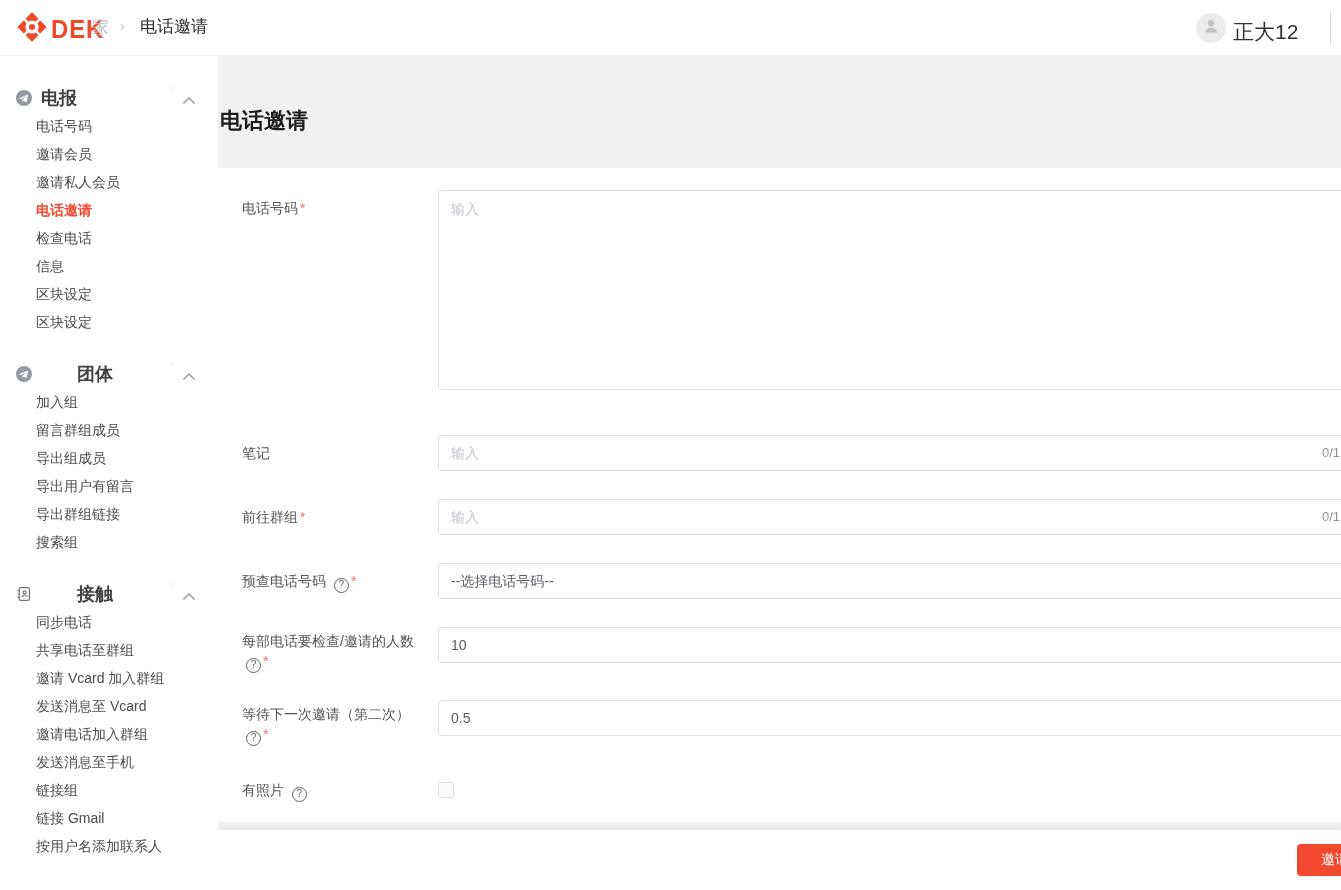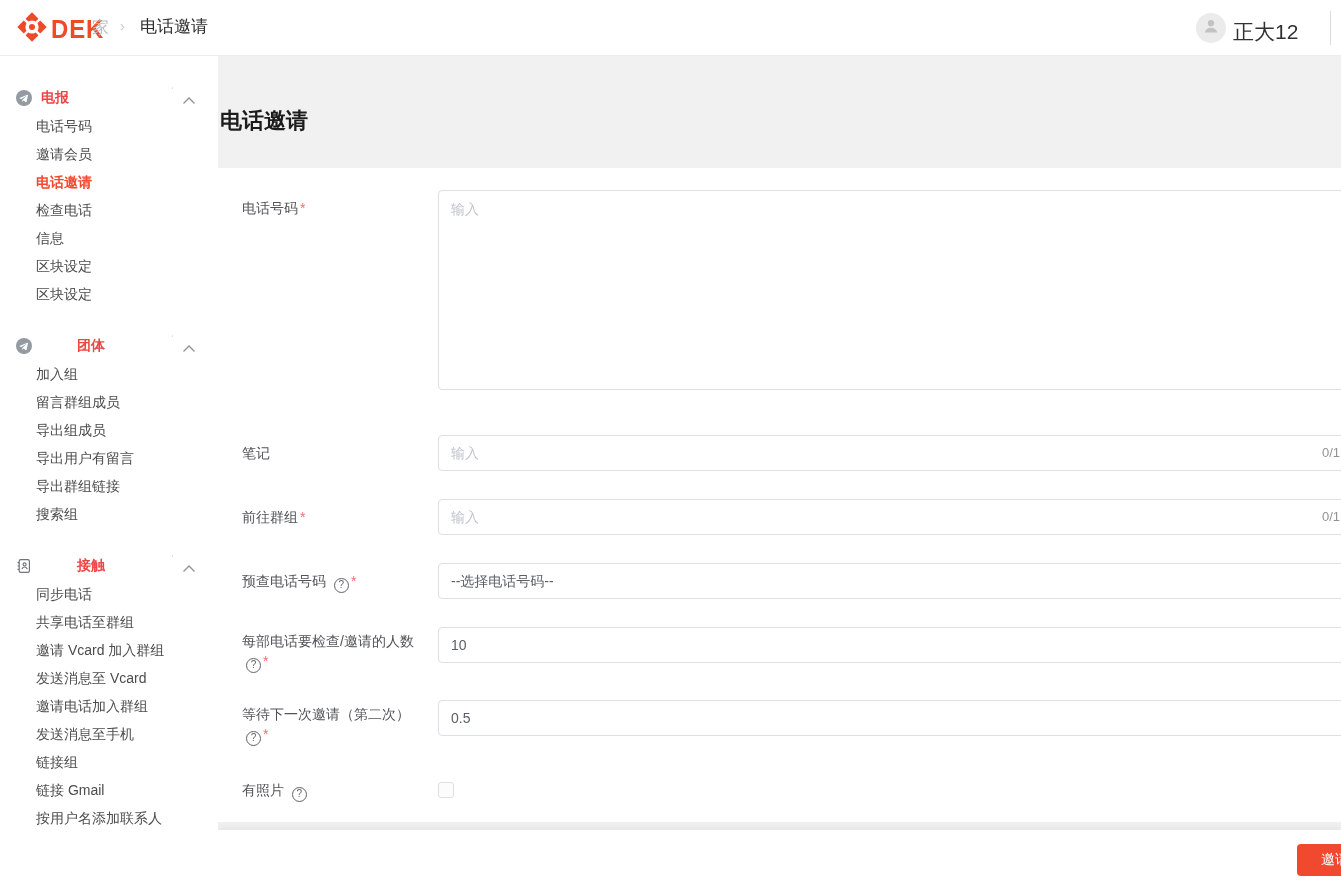--- a/index.html
+++ b/index.html
@@ -19,21 +19,21 @@
   .avatar { position: absolute; left: 1196px; top: 13px; width: 30px; height: 30px; border-radius: 50%;
             background: #ebebeb; display: flex; align-items: center; justify-content: center; cursor: pointer; }
   .user-name { position: absolute; left: 1233px; top: 18px; font-size: 21px; color: #303133; cursor: pointer; }
   .header-divider { position: absolute; left: 1330px; top: 11px; width: 1px; height: 34px; background: #dcdcdc; }
 
   
   .sidebar { position: absolute; left: 0; top: 56px; width: 218px; height: 834px; background: #fff; z-index: 20; }
   .side-section-header { position: relative; display: flex; align-items: center; height: 28px;
                          padding-left: 16px; cursor: pointer; }
   .side-section-header .sec-icon { width: 16px; height: 16px; margin-right: 9px; flex: 0 0 auto; }
-  .side-section-header .sec-label { font-size: 14px; font-weight: 700; color: #ef4444; }
+  .side-section-header .sec-label { font-size: 18px; font-weight: 700; color: #404040; }
   .sec-tick { position: absolute; right: 44px; top: 2px; font-size: 10px; color: #c4c7cb; }
   .sec-chevron { position: absolute; right: 22px; top: 7px; }
   .mt-first { margin-top: 28px; }
   .mt-next { margin-top: 24px; gap: 36px; }
   .side-item { height: 28px; line-height: 28px; padding-left: 36px; font-size: 14px; color: #4c4c4c;
                cursor: pointer; white-space: nowrap; }
   .side-item.active { color: #f0492f; font-weight: 700; }
 
   
   .main { position: absolute; left: 218px; top: 56px; width: 1123px; height: 834px; background: #f1f1f2; }
@@ -113,20 +113,21 @@
       <span class="sec-label">电报</span>
       <span class="sec-tick">ˈ</span>
       <span class="sec-chevron">
         <svg width="14" height="9" viewBox="0 0 14 9">
             <path d="M1.5 7.5L7 2l5.5 5.5" fill="none" stroke="#909399" stroke-width="1.4"></path>
           </svg>
       </span>
     </div>
     <div class="side-item">电话号码</div>
     <div class="side-item">邀请会员</div>
+    <div class="side-item">邀请私人会员</div>
     <div class="side-item active">电话邀请</div>
     <div class="side-item">检查电话</div>
     <div class="side-item">信息</div>
     <div class="side-item">区块设定</div>
     <div class="side-item">区块设定</div>
 
     <div class="side-section-header mt-next">
       <span class="sec-icon">
         <svg width="16" height="16" viewBox="0 0 16 16">
           <circle cx="8" cy="8" r="8" fill="#939aa2"></circle>

